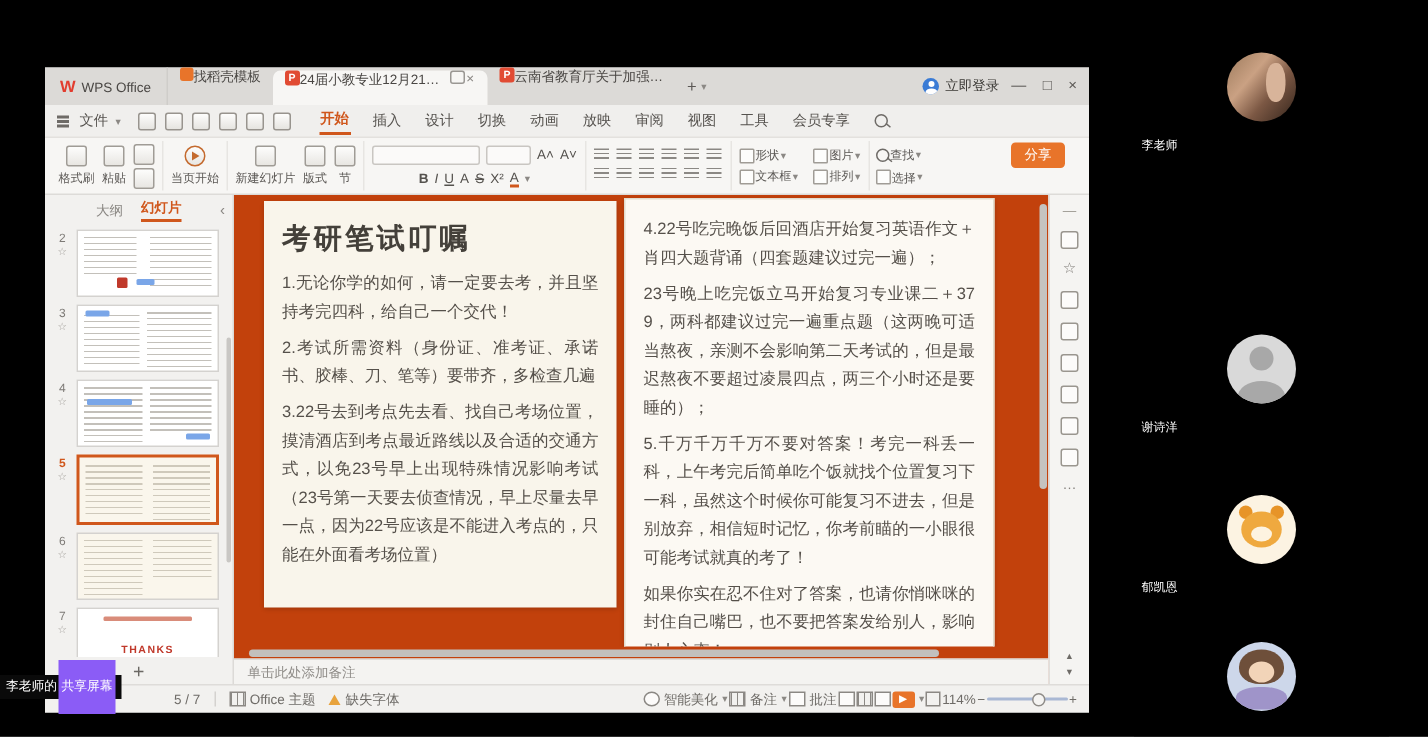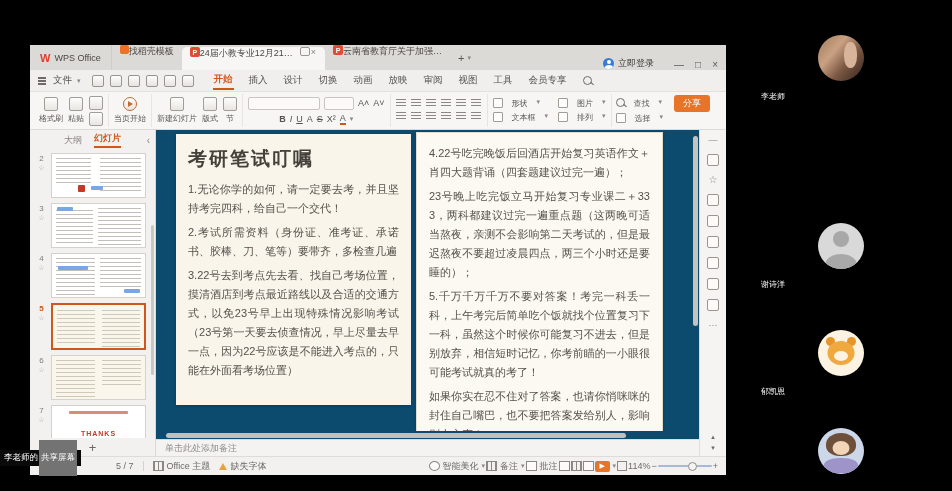--- a/index.html
+++ b/index.html
@@ -16,21 +16,21 @@
   .wps-logo{color:#e23c2e;font-weight:bold;font-size:11px;}
   .tab{display:flex;align-items:flex-start;padding:0 8px;min-width:0;}
   .tab.active{background:#f7f6f4;border-radius:5px 5px 0 0;margin-top:2px;}
   .tab-title{white-space:nowrap;overflow:hidden;text-overflow:ellipsis;max-width:100px;}
   .ppt-ico{width:10px;height:10px;background:#e14b33;border-radius:2px;color:#fff;font-size:7px;
            font-weight:bold;display:flex;align-items:center;justify-content:center;flex:none;}
   .docer-ico{width:9px;height:9px;background:#e8742a;border-radius:2px;flex:none;}
   .bubble{width:8px;height:7px;border:1px solid #9a9793;border-radius:2px;flex:none;}
   .tab-close{color:#8b8884;font-size:9px;padding:0 1px;}
   .tab-add{display:flex;align-items:center;gap:3px;padding:0 7px;color:#5b5855;font-size:11px;}
-  .tabbar-right{margin-left:auto;display:flex;align-items:flex-end;gap:20px;padding-right:8px;}
+  .tabbar-right{margin-left:auto;display:flex;align-items:center;gap:8px;padding-right:8px;}
   .login{display:flex;align-items:center;gap:4px;color:#3a3835;}
   .icon-user{width:11px;height:11px;border-radius:50%;background:#3a7bd5;position:relative;overflow:hidden;flex:none;}
   .icon-user::before{content:"";position:absolute;left:3.5px;top:2px;width:4px;height:4px;border-radius:50%;background:#fff;}
   .icon-user::after{content:"";position:absolute;left:1.5px;top:7px;width:8px;height:5px;border-radius:50% 50% 0 0;background:#fff;}
   .winctl{display:flex;align-items:center;gap:11px;color:#5b5855;font-size:10px;}
 
   
   .menubar{height:21px;background:#f0efed;display:flex;align-items:center;font-size:9.5px;
            color:#55524e;border-bottom:1px solid #e3e1de;padding:0 6px;gap:5px;flex:none;}
   .icon-menu{width:8px;height:2px;background:#6e6b67;box-shadow:0 3px 0 #6e6b67,0 -3px 0 #6e6b67;margin:0 2px;}
@@ -55,21 +55,21 @@
   .ricon.play{border-radius:50%;border-color:#c46a2e;position:relative;}
   .ricon.play::after{content:"";position:absolute;left:4px;top:3px;border-left:5px solid #c46a2e;
                      border-top:3px solid transparent;border-bottom:3px solid transparent;}
   .fontgrp{display:flex;flex-direction:column;justify-content:center;gap:3px;}
   .fontrow{display:flex;align-items:center;gap:4px;}
   .combo{height:11px;border:1px solid #c9c6c2;background:#fbfaf9;border-radius:2px;}
   .fbtn{font-size:9px;color:#55524e;line-height:10px;}
   .pgrid{display:grid;grid-template-columns:repeat(6,11px);grid-template-rows:10px 10px;gap:3px 4px;align-content:center;}
   .picon{width:10px;height:8px;background:repeating-linear-gradient(to bottom,#8b8884 0,#8b8884 1px,transparent 1px,transparent 3px);}
   .igrid{display:grid;grid-template-columns:auto auto;gap:3px 10px;align-content:center;font-size:8px;color:#5b5855;}
-  .ilab{display:flex;align-items:flex-start;gap:9px;white-space:nowrap;}
+  .ilab{display:flex;align-items:center;gap:1px;white-space:nowrap;}
   .iico{width:8px;height:8px;border:1px solid #a09c96;border-radius:1px;background:#fdfdfc;flex:none;}
   .fscol{display:flex;flex-direction:column;justify-content:center;gap:4px;font-size:8px;color:#5b5855;padding:0 4px;}
 
   
   .content{flex:1;display:flex;min-height:0;}
 
   
   .slide-panel{width:125px;background:#f2f1ef;border-right:1px solid #dcdad7;display:flex;
                flex-direction:column;position:relative;flex:none;}
   .sp-header{height:20px;display:flex;align-items:center;justify-content:center;gap:12px;
@@ -89,21 +89,21 @@
   .tlines.soft{background:repeating-linear-gradient(to bottom,#cfc9bb 0,#cfc9bb 1px,transparent 1px,transparent 4px);}
   .stamp{position:absolute;width:7px;height:7px;background:#c0392b;border-radius:1px;}
   .chip{position:absolute;height:4px;background:#7aa6e8;border-radius:1px;}
   .thanks-txt{position:absolute;left:0;right:0;top:55%;text-align:center;color:#c0392b;
               font-weight:bold;font-size:7px;letter-spacing:1px;}
   .uni-line{position:absolute;left:18%;right:18%;top:5px;height:3px;background:#d98c7a;border-radius:1px;}
   .sp-add{height:18px;display:flex;align-items:center;justify-content:center;font-size:13px;color:#6b6864;flex:none;}
   .sp-scroll{position:absolute;right:1px;top:95px;width:3px;height:150px;background:#c9c7c4;border-radius:2px;}
 
   
-  .editor{flex:1;display:flex;flex-direction:column;background:#0c4a6e;min-width:0;}
+  .editor{flex:1;display:flex;flex-direction:column;background:#c2410c;min-width:0;}
   .canvas{flex:1;position:relative;overflow:hidden;}
   .slide-box{position:absolute;box-sizing:border-box;box-shadow:0 1px 3px rgba(0,0,0,.18);}
   .slide-left{left:20px;top:4px;width:235px;height:271px;background:#f9f5eb;padding:10px 12px 8px;}
   .slide-right{left:260px;top:2px;width:247px;height:304px;background:#fcf9f3;
                border:1px solid #e2dccd;padding:6px 12px;}
   .slide-title{font-size:19px;font-weight:bold;color:#44403a;letter-spacing:2px;margin:2px 0 8px;}
   .para{font-size:11px;line-height:19px;color:#55504a;margin:5px 0;word-break:break-all;text-align:justify;}
   .vscroll{position:absolute;right:1px;top:6px;width:5px;height:190px;background:#c5c3c0;border-radius:3px;}
   .hscroll{height:8px;display:flex;align-items:center;padding:0 10px;flex:none;}
   .hthumb{width:88%;height:5px;background:#c2c0bd;border-radius:3px;}
@@ -130,21 +130,21 @@
   .play-box{width:15px;height:11px;background:#e8742a;border-radius:2px;color:#fff;font-size:7px;
             display:flex;align-items:center;justify-content:center;}
   .fs-ico{width:8px;height:8px;border:1px solid #8b8884;}
   .slider{width:54px;height:2px;background:#a9b8d4;position:relative;border-radius:1px;}
   .knob{position:absolute;left:56%;top:-3px;width:7px;height:7px;background:#f5f4f2;
         border:1px solid #8f8c88;border-radius:50%;}
 
   
   .share-badge{position:absolute;left:0;top:450px;height:16px;background:#0a0a0a;color:#fff;
                font-size:8.5px;display:flex;align-items:center;padding:0 4px;z-index:50;}
-  .share-badge .hl{background:#737373;padding:12px 2px;margin-left:1px;}
+  .share-badge .hl{background:#8b5cf6;padding:12px 2px;margin-left:1px;}
 
   
   .participants{position:absolute;left:735px;top:0;width:217px;height:491px;}
   .ptile{position:absolute;left:21px;width:170px;height:95px;background:#000;box-sizing:border-box;}
   .ptile.active{border:1px solid #5d8e63;}
   .pavatar{position:absolute;left:50%;top:50%;transform:translate(-50%,-50%);width:46px;height:46px;
            border-radius:50%;overflow:hidden;}
   .pname{position:absolute;left:3px;bottom:3px;font-size:8px;color:#fff;line-height:10px;
          background:rgba(0,0,0,.35);padding:0 2px;}
   .av-photo{background:linear-gradient(130deg,#9c7a5c 0%,#caa183 35%,#7c5844 62%,#32231a 100%);}
@@ -435,21 +435,21 @@
       <div class="editor">
         <div class="canvas">
           <div class="slide-box slide-left">
             <div class="slide-title">考研笔试叮嘱</div>
             <div class="para">1.无论你学的如何，请一定要去考，并且坚持考完四科，给自己一个交代！</div>
             <div class="para">2.考试所需资料（身份证、准考证、承诺书、胶棒、刀、笔等）要带齐，多检查几遍</div>
             <div class="para">3.22号去到考点先去看、找自己考场位置，摸清酒店到考点最近路线以及合适的交通方式，以免23号早上出现特殊情况影响考试（23号第一天要去侦查情况，早上尽量去早一点，因为22号应该是不能进入考点的，只能在外面看考场位置）</div>
           </div>
           <div class="slide-box slide-right">
             <div class="para">4.22号吃完晚饭后回酒店开始复习英语作文＋肖四大题背诵（四套题建议过完一遍）；</div>
-            <div class="para">23号晚上吃完饭立马开始复习专业课二＋333，两科都建议过完一遍重点题（这两晚可适当熬夜，亲测不会影响第二天考试的，但是最迟熬夜不要超过凌晨四点，两三个小时还是要睡的）；</div>
+            <div class="para">23号晚上吃完饭立马开始复习专业课二＋379，两科都建议过完一遍重点题（这两晚可适当熬夜，亲测不会影响第二天考试的，但是最迟熬夜不要超过凌晨四点，两三个小时还是要睡的）；</div>
             <div class="para">5.千万千万千万不要对答案！考完一科丢一科，上午考完后简单吃个饭就找个位置复习下一科，虽然这个时候你可能复习不进去，但是别放弃，相信短时记忆，你考前瞄的一小眼很可能考试就真的考了！</div>
             <div class="para">如果你实在忍不住对了答案，也请你悄咪咪的封住自己嘴巴，也不要把答案发给别人，影响别人心态！</div>
           </div>
           <div class="vscroll"></div>
         </div>
         <div class="hscroll">
           <div class="hthumb"></div>
         </div>
         <div class="notes">
           <span>单击此处添加备注</span>

